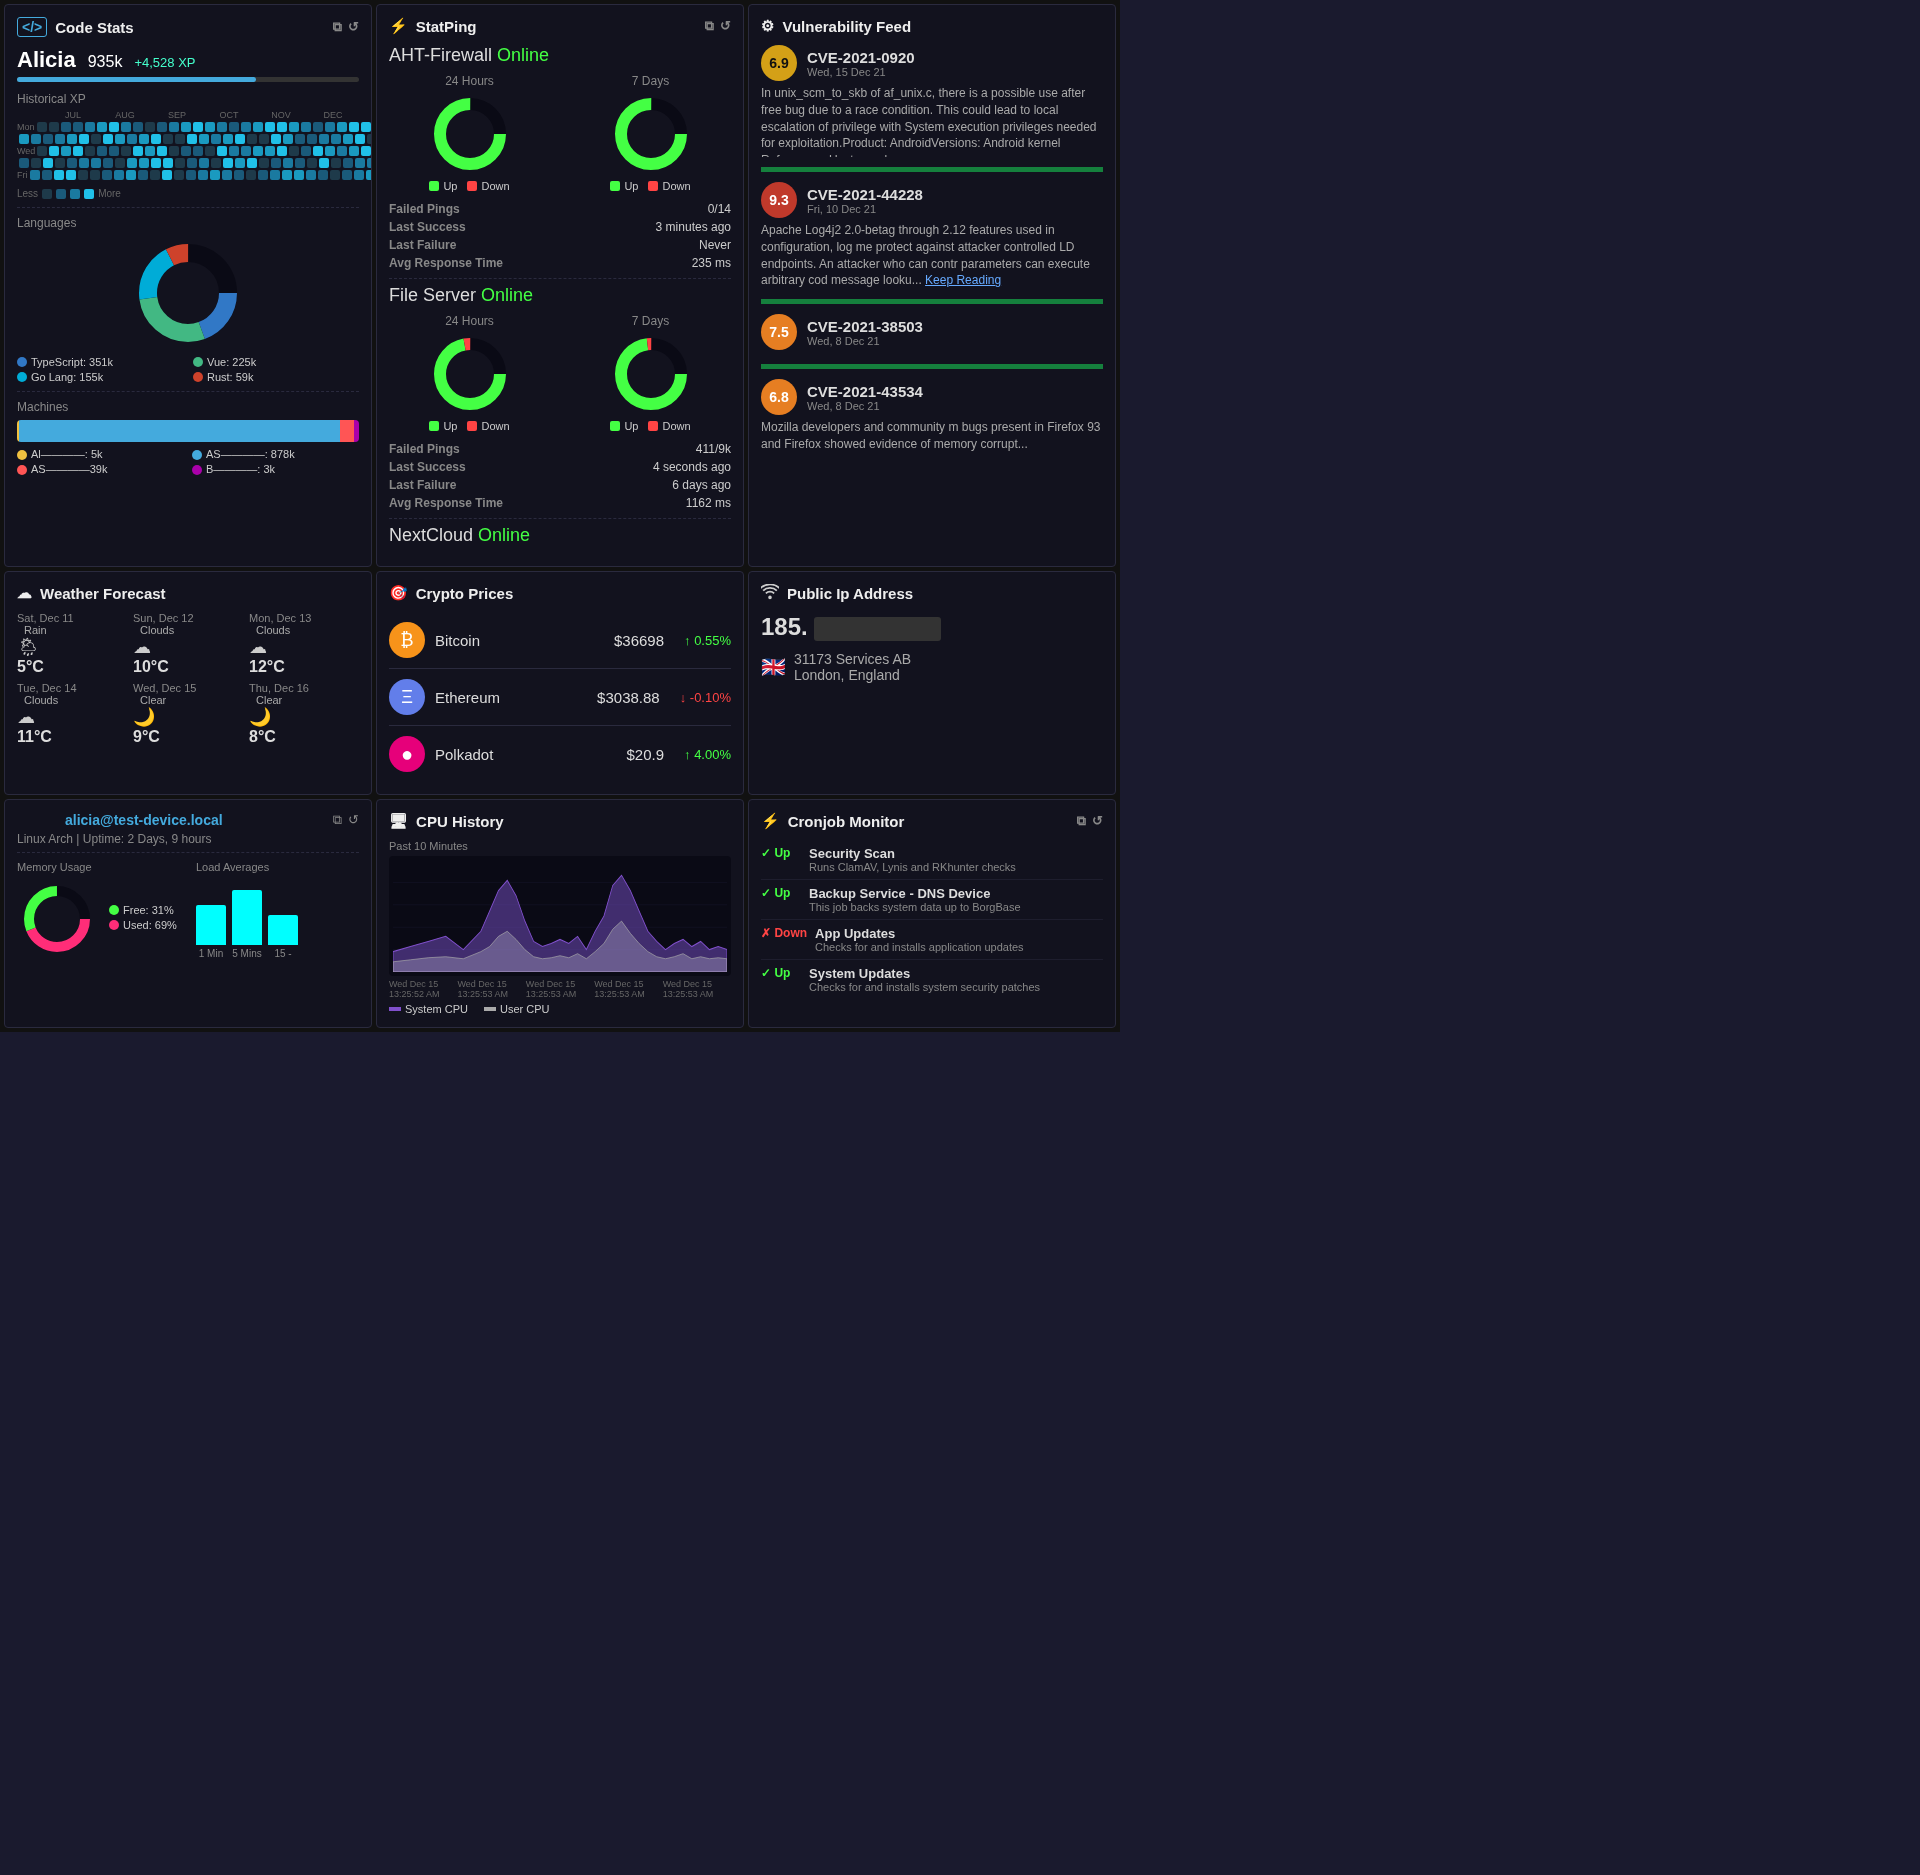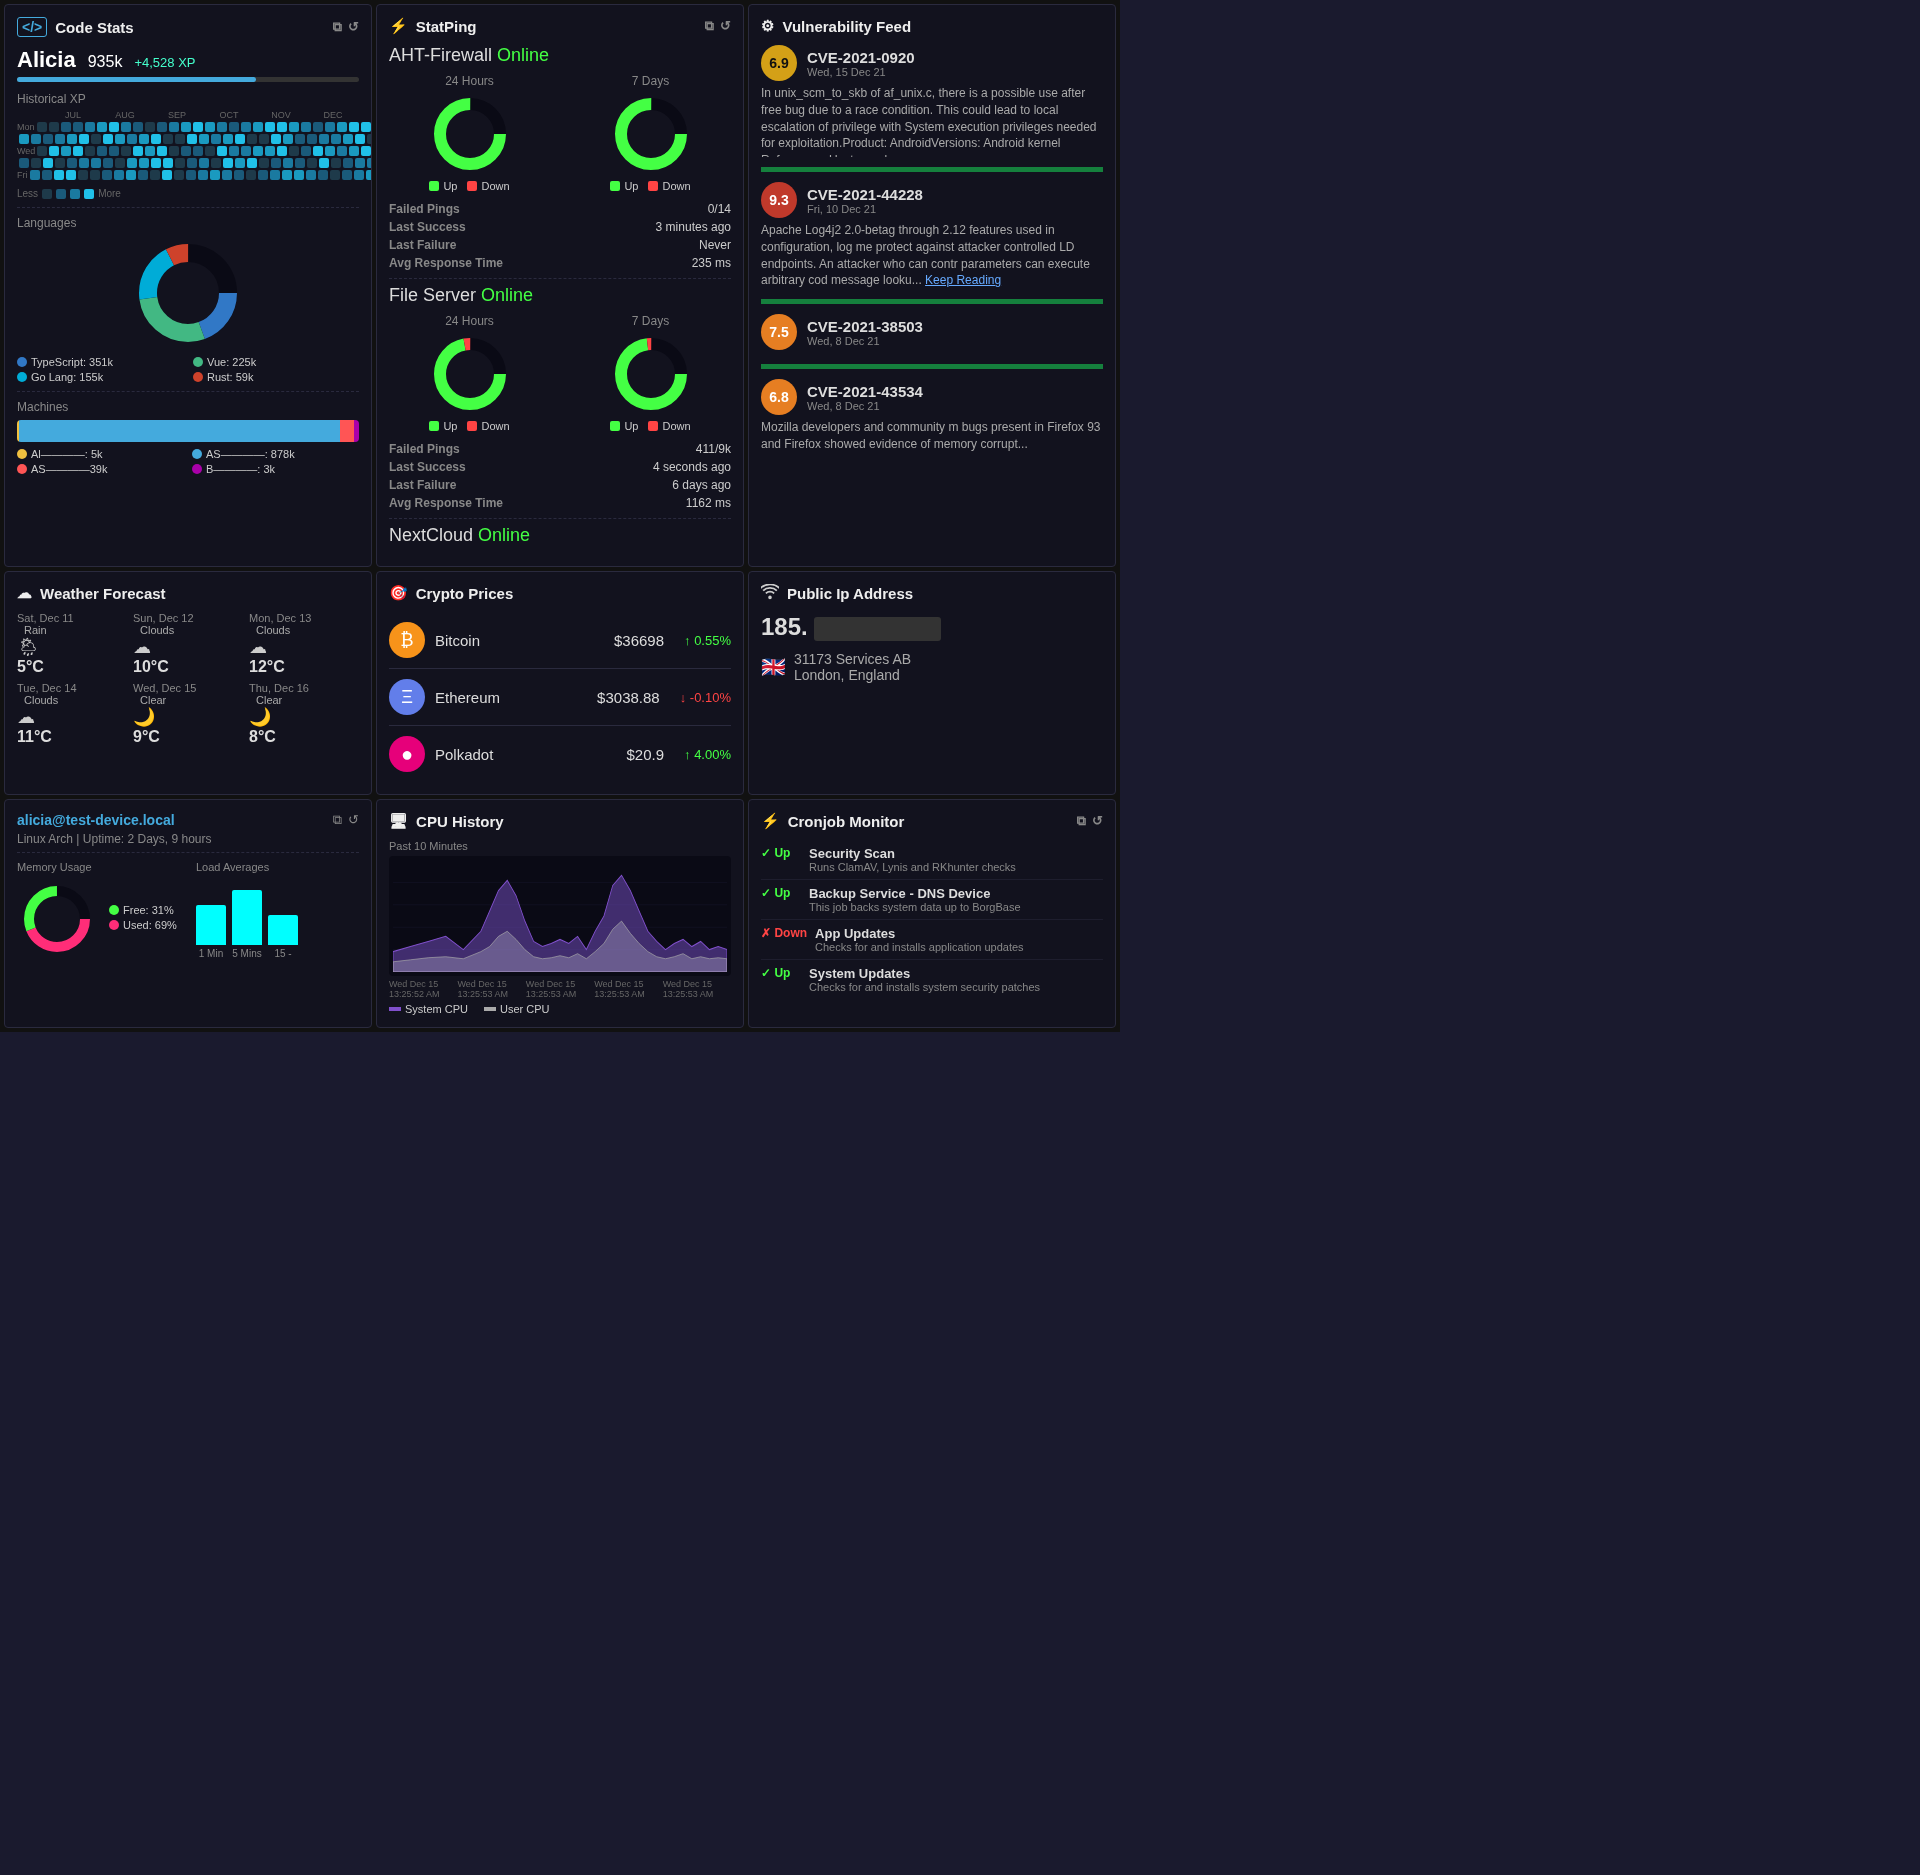--- a/index.html
+++ b/index.html
@@ -66,21 +66,21 @@
     .divider { border: none; border-top: 1px dashed #2a2a3e; margin: 8px 0; }
 
     
     .donut-container { display: flex; justify-content: center; align-items: center; margin: 8px 0; }
     .lang-legend { display: grid; grid-template-columns: 1fr 1fr; gap: 3px 10px; font-size: 11px; margin-top: 4px; }
     .lang-item { display: flex; align-items: center; gap: 4px; }
     .lang-dot { width: 10px; height: 10px; border-radius: 50%; flex-shrink: 0; }
     .machines-bar { height: 22px; width: 100%; border-radius: 4px; overflow: hidden; display: flex; margin: 6px 0; }
     .machines-bar-seg { height: 100%; }
     .machines-legend { display: grid; grid-template-columns: 1fr 1fr; gap: 3px 8px; font-size: 11px; }
-    .machine-item { display: flex; align-items: center; gap: 4px; }
+    .machine-item { display: flex; align-items: flex-end; gap: 4px; }
     .machine-dot { width: 10px; height: 10px; border-radius: 50%; flex-shrink: 0; }
 
     
     .statping { }
     .sp-server-name { font-size: 18px; color: #ddd; margin-bottom: 8px; }
     .sp-online { color: #4f4; }
     .sp-charts { display: flex; gap: 20px; margin: 8px 0; }
     .sp-chart-block { flex: 1; text-align: center; }
     .sp-chart-label { font-size: 12px; color: #888; margin-bottom: 6px; }
     .sp-donut { display: flex; justify-content: center; margin-bottom: 6px; }
@@ -722,21 +722,21 @@
     <div class="ip-location">
       <span class="flag">🇬🇧</span>
       <div>
         <div>31173 Services AB</div>
         <div>London, England</div>
       </div>
     </div>
   </div>
 
   <div class="widget sysinfo">
-    <div style="display:flex;align-items:center;gap:8px;margin-bottom:4px;">
+    <div style="display:flex;align-items:center;gap:8px;margin-bottom:4px;margin-left:48px;">
       <span class="si-hostname">alicia@test-device.local</span>
       <div style="margin-left:auto;display:flex;gap:6px;color:#888;font-size:13px;">
         <span>⧉</span>
         <span>↺</span>
       </div>
     </div>
     <div style="font-size:12px;color:#888;margin-bottom:6px;">
       Linux Arch | Uptime: 2 Days, 9 hours
     </div>
     <hr class="section-divider">

